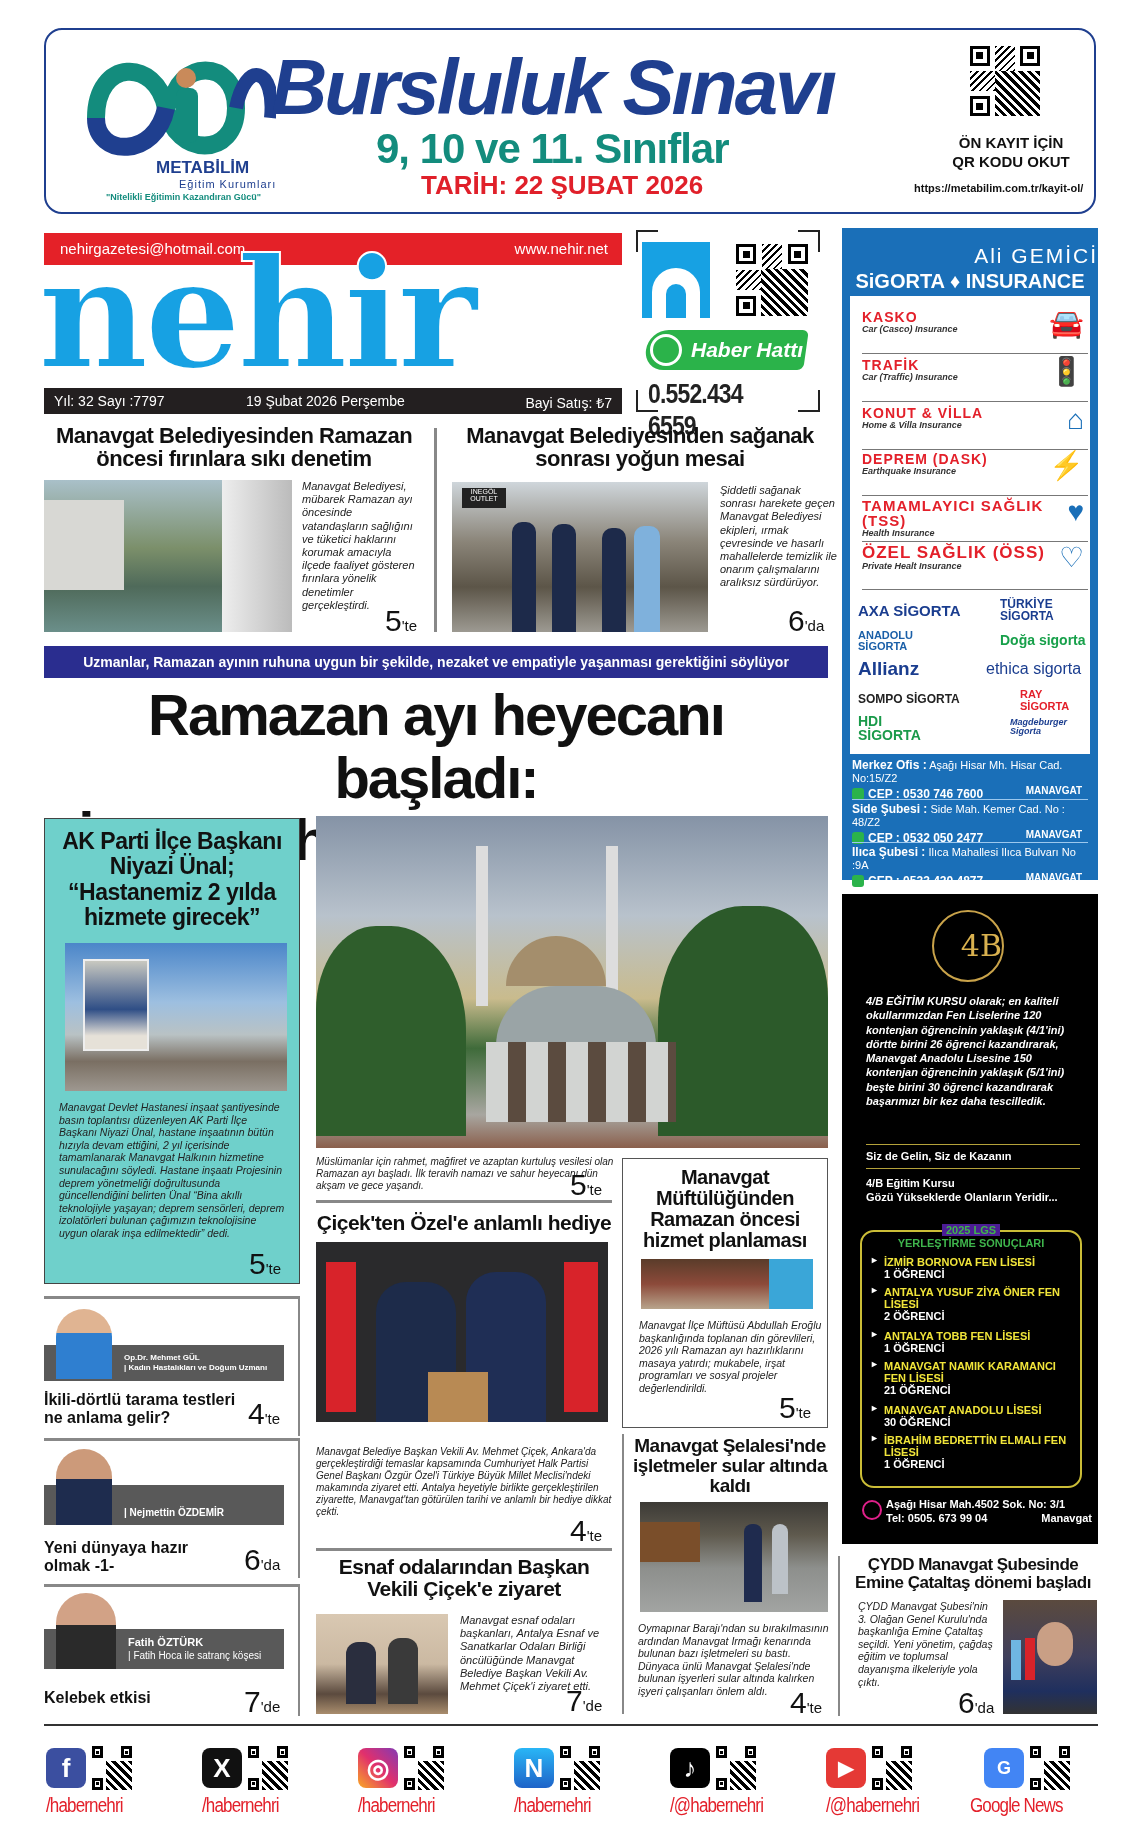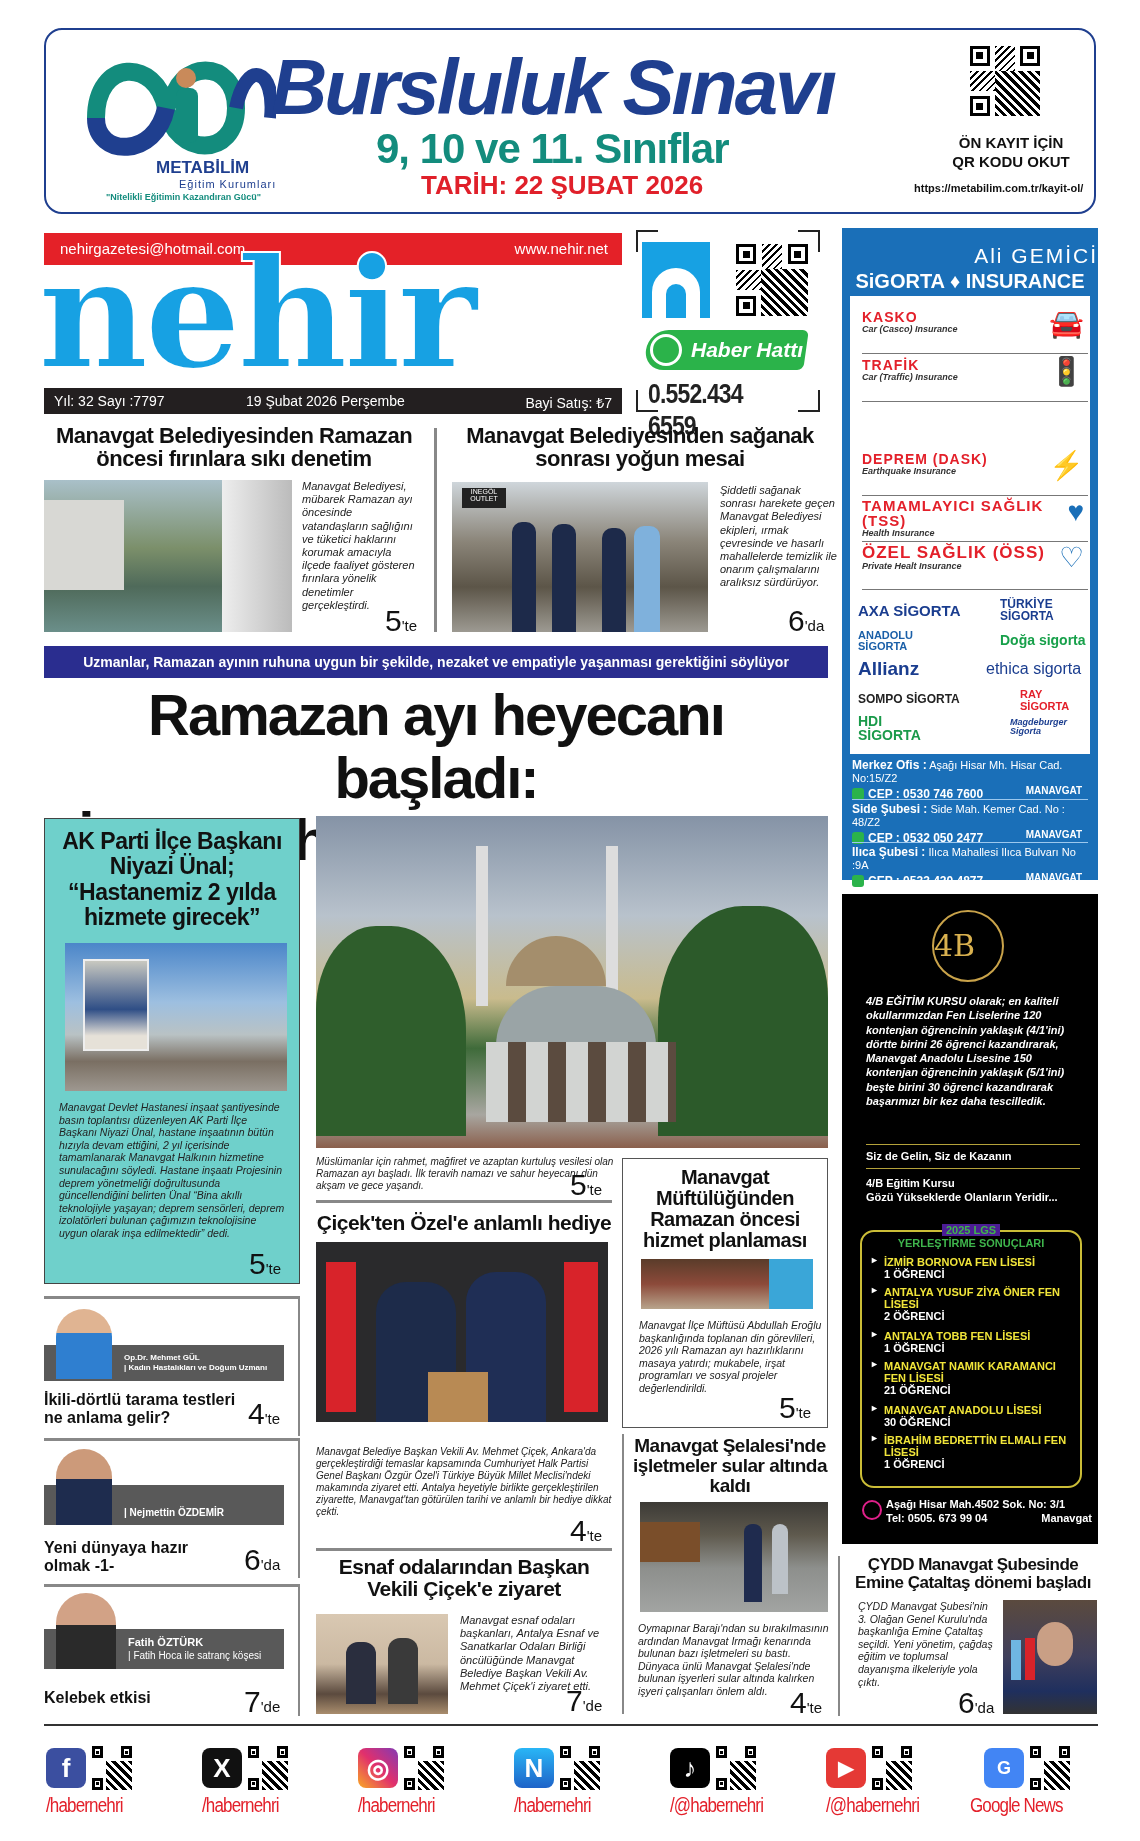--- a/index.html
+++ b/index.html
@@ -50,21 +50,21 @@
 
 .head{font-weight:900;text-align:center;line-height:1.05;letter-spacing:-0.5px}
 .body{font-style:italic;font-size:11px;line-height:1.2;color:#222}
 .pg{font-size:30px;line-height:1}
 .pg small{font-size:15px}
 .photo{overflow:hidden}
 .vline{position:absolute;background:#888}
 .hline{position:absolute;background:#888}
 
 #fourb{left:842px;top:894px;width:256px;height:650px;background:#000;color:#fff}
-#fourb .logo4{position:absolute;left:90px;top:16px;width:72px;height:72px;border-radius:50%;border:2px solid #c9a34a;color:#d9b14f;font-family:"DejaVu Serif",serif;font-size:30px;text-align:left;line-height:68px}
+#fourb .logo4{position:absolute;left:90px;top:16px;width:72px;height:72px;border-radius:50%;border:2px solid #c9a34a;color:#d9b14f;font-family:"DejaVu Serif",serif;font-size:30px;text-align:right;line-height:68px}
 #fourb .para{position:absolute;left:24px;top:100px;width:220px;font-style:italic;font-weight:700;font-size:11px;line-height:1.3}
 #fourb .gline{position:absolute;left:24px;width:214px;height:1px;background:#b4a23a}
 #fourb .lgs{position:absolute;left:18px;top:336px;width:222px;height:258px;border:2px solid #cbbd37;border-radius:14px}
 #fourb .lgs-title{position:absolute;left:0;top:-8px;width:218px;text-align:center;color:#3fb54c;font-weight:700;font-size:11px;line-height:1.15}
 #fourb .lgs-title span{background:#4c1d95;padding:0 4px}
 .lgsitem{position:absolute;left:8px;width:210px;font-weight:700;font-size:11px;line-height:1.1}
 .lgsitem .n{color:#f1e53a;padding-left:14px;position:relative;display:block}
 .lgsitem .n::before{content:"►";position:absolute;left:0;color:#fff;font-size:9px}
 .lgsitem .c{color:#fff;padding-left:14px;display:block}
 
@@ -150,20 +150,25 @@
     <div class="insrow" style="top:14px;height:44px">
         <b>KASKO</b>
         <i>Car (Casco) Insurance</i>
         <span class="ic">🚘</span>
       </div>
     <div class="insrow" style="top:62px;height:44px">
         <b>TRAFİK</b>
         <i>Car (Traffic) Insurance</i>
         <span class="ic">🚦</span>
       </div>
+    <div class="insrow" style="top:110px;height:44px">
+        <b>KONUT &amp; VİLLA</b>
+        <i>Home &amp; Villa Insurance</i>
+        <span class="ic">⌂</span>
+      </div>
     <div class="insrow" style="top:156px;height:44px">
         <b>DEPREM (DASK)</b>
         <i>Earthquake Insurance</i>
         <span class="ic">⚡</span>
       </div>
     <div class="insrow" style="top:202px;height:44px">
         <b style="font-size:15px">TAMAMLAYICI SAĞLIK (TSS)</b>
         <i>Health Insurance</i>
         <span class="ic">♥</span>
       </div>

